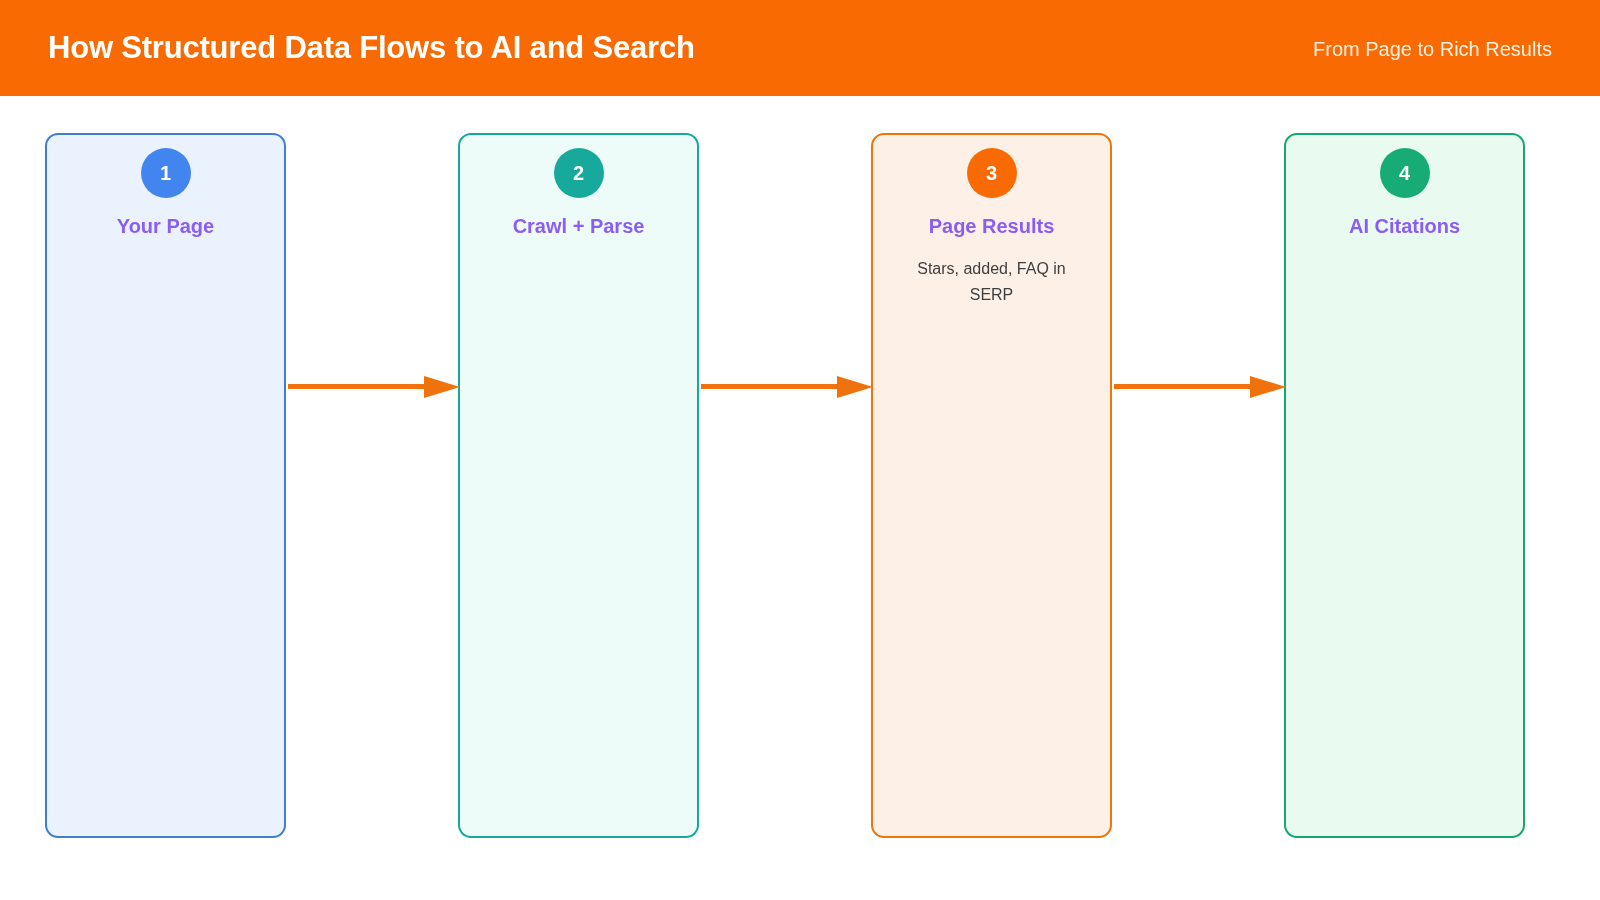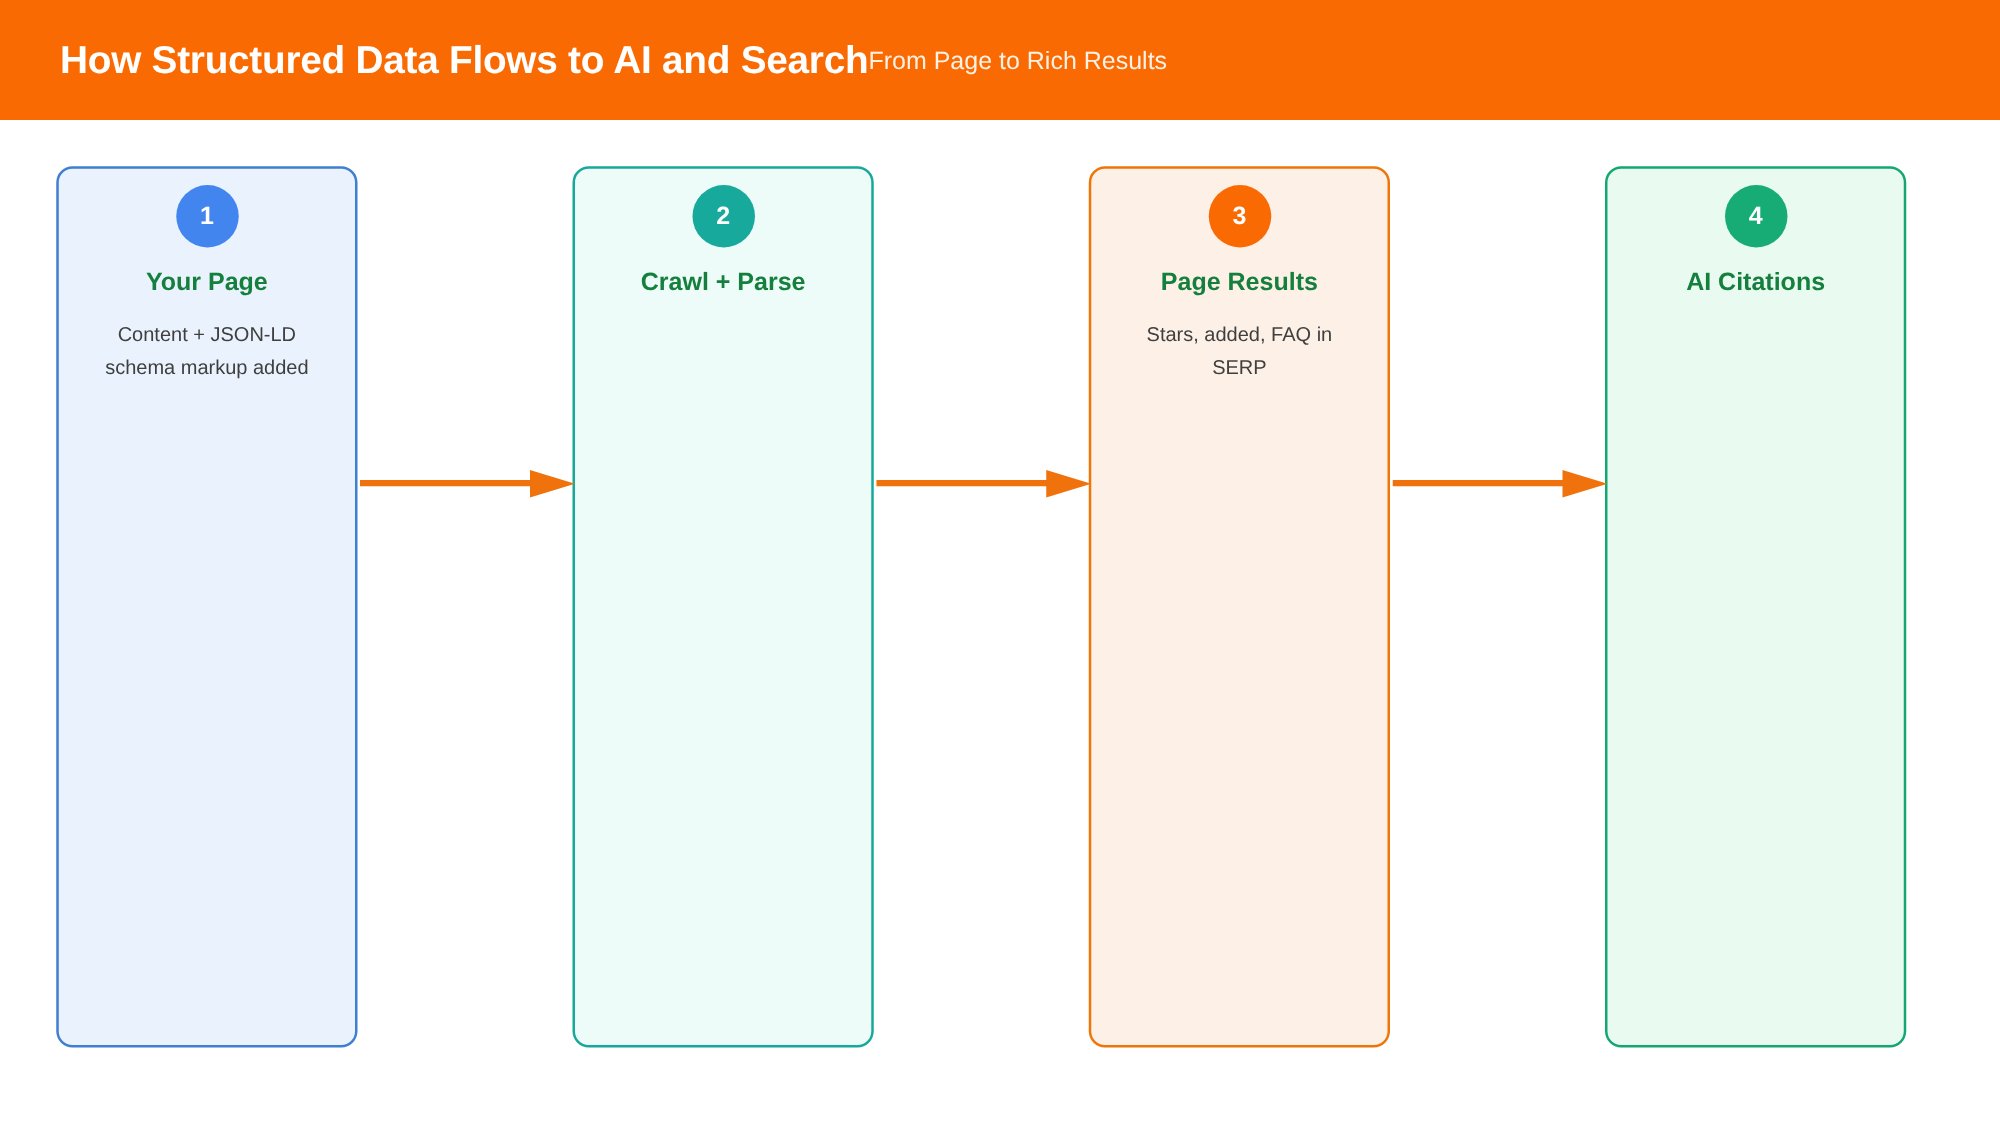--- a/index.html
+++ b/index.html
@@ -15,20 +15,21 @@
   
   .header {
     position: absolute;
     left: 0;
     top: 0;
     width: 1600px;
     height: 96px;
     background: #f96a02;
     display: flex;
     align-items: center;
+    justify-content: space-between;
     padding: 0 48px 0 48px;
   }
   .header-title {
     font-size: 31px;
     font-weight: bold;
     color: #ffffff;
     letter-spacing: -0.2px;
     line-height: 1;
     margin-top: -2px;
   }
@@ -81,21 +82,21 @@
   }
   .badge-1 { background: #4285ef; }
   .badge-2 { background: #17a99c; }
   .badge-3 { background: #f96a02; }
   .badge-4 { background: #17ac75; }
 
   .card-title {
     margin-top: 17px;
     font-size: 20px;
     font-weight: bold;
-    color: #15803d;
+    color: #8b5cf6;
     text-align: center;
     line-height: 1.1;
   }
 
   .card-desc {
     margin-top: 19px;
     font-size: 16px;
     font-weight: normal;
     color: #3f3f3f;
     text-align: center;
@@ -123,21 +124,20 @@
   <div class="header-subtitle">From Page to Rich Results</div>
 </div>
 
 <div class="flow">
 
   <div class="card card-1">
     <div class="badge badge-1">
       <span>1</span>
     </div>
     <div class="card-title">Your Page</div>
-    <div class="card-desc">Content + JSON-LD schema markup added</div>
   </div>
 
   <div class="card card-2">
     <div class="badge badge-2">
       <span>2</span>
     </div>
     <div class="card-title">Crawl + Parse</div>
   </div>
 
   <div class="card card-3">

